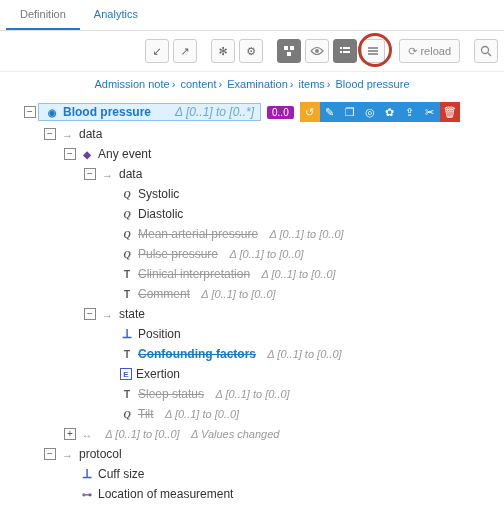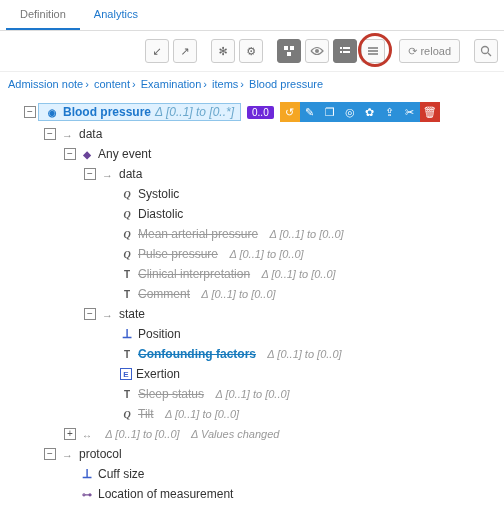--- a/index.html
+++ b/index.html
@@ -58,20 +58,21 @@
     border: 3px solid #c0392b;
     border-radius: 50%;
     right: 112px;
     top: 2px;
     pointer-events: none;
   }
   .breadcrumb {
     padding: 6px 8px;
     color: #1d77cc;
     font-size: 11px;
+    text-align: center;
   }
   .breadcrumb span.sep { margin: 0 2px; color: #1d77cc; }
   .breadcrumb a { color: #1d77cc; text-decoration: none; }
   .tree {
     padding: 4px 8px 20px 24px;
   }
   .node {
     display: flex;
     align-items: center;
     gap: 4px;
@@ -126,23 +127,24 @@
     padding: 1px 6px;
     display: inline-flex;
     align-items: center;
     gap: 4px;
     color: #1d77cc;
     font-weight: 500;
   }
   .root-occ-badge {
     font-style: italic;
     color: #6aa7cc;
+    margin-left: 20px;
   }
   .pill-green {
-    background: #6d28d9;
+    background: #a21caf;
     color: #fff;
     padding: 1px 5px;
     border-radius: 2px;
     font-size: 10px;
     margin-left: 4px;
   }
   .action-strip {
     display: inline-flex;
     margin-left: 4px;
   }

